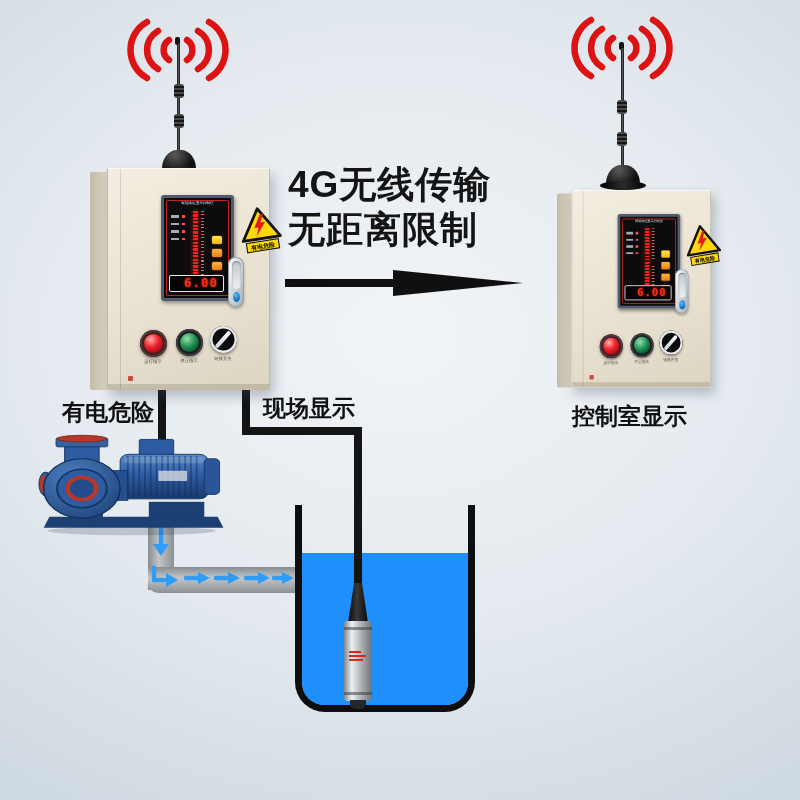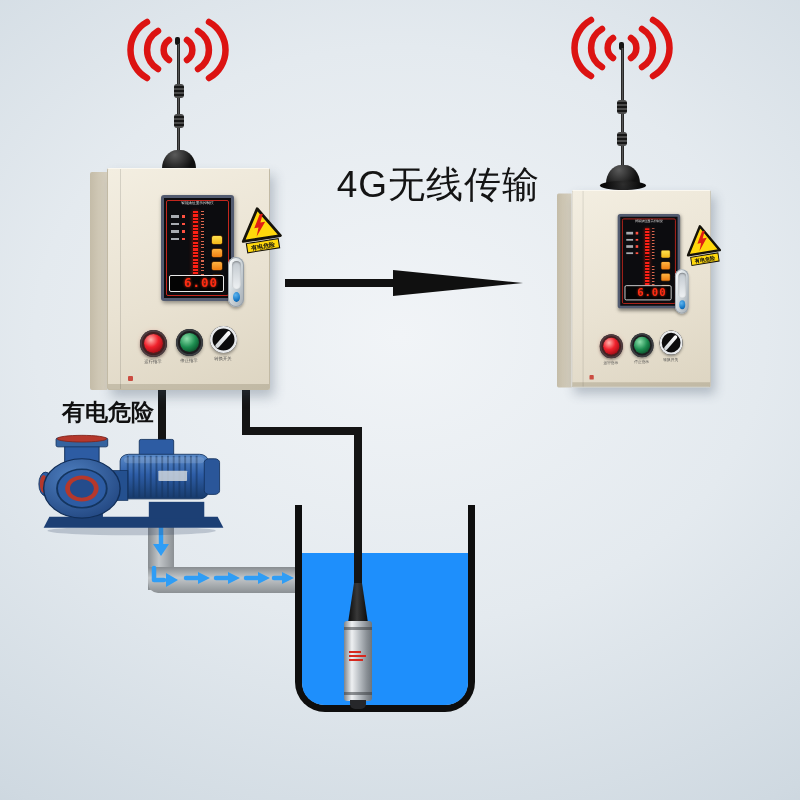--- a/index.html
+++ b/index.html
@@ -99,22 +99,22 @@
     clip-path:polygon(30% 0, 70% 0, 100% 100%, 0 100%); }
   .probe-body { position:absolute; left:344px; top:621px; width:28px; height:80px; border-radius:3px;
     background:linear-gradient(90deg,#7f858b 0,#eef0f2 28%,#b9bec3 55%,#888e94 82%,#6f757b 100%); }
   .probe-band { position:absolute; left:0; right:0; height:3px; background:rgba(60,64,68,.55); }
   .probe-tag { position:absolute; left:5px; top:28px; width:17px; }
   .probe-tag i { display:block; height:2px; background:#d6281e; margin:2px 0; }
   .probe-tip { position:absolute; left:350px; top:700px; width:16px; height:9px; background:#26272a;
     border-radius:0 0 5px 5px; }
 
   
-  .heading { position:absolute; left:288px; top:162px; width:252px; text-align:right;
-    font-size:37px; font-weight:normal; color:#141414; line-height:45px; letter-spacing:1px; }
+  .heading { position:absolute; left:288px; top:162px; width:252px; text-align:left;
+    font-size:37px; font-weight:bold; color:#141414; line-height:45px; letter-spacing:1px; }
   .sidelabel { position:absolute; font-size:23px; font-weight:bold; color:#111; white-space:nowrap; }
   .caption { position:absolute; left:122px; top:716px; font-size:31px; font-weight:bold;
     color:#0b0b0b; line-height:41px; white-space:nowrap; }
 </style>
 </head>
 <body>
 
 <div class="stage">
 
   <svg class="sig" style="left:106px;top:18px;" width="146" height="66" viewBox="0 0 146 66">
@@ -347,23 +347,26 @@
         </div>
       <div class="plabel" style="left:23px;top:190px;">运行指示</div>
       <div class="plabel" style="left:59px;top:189px;">停止指示</div>
       <div class="plabel" style="left:93px;top:187px;">转换开关</div>
       <div class="branddot"></div>
     </div>
   </div>
 
   <div class="heading">
     <div>4G无线传输</div>
+    <div>无距离限制</div>
   </div>
   <svg class="abs" style="left:283px;top:262px;" width="245" height="42" viewBox="0 0 245 42">
     <polygon points="2,17 110,17 110,8 240,21 110,34 110,25 2,25" fill="#101010"></polygon>
   </svg>
 
   <div class="sidelabel" style="left:62px;top:397px;">有电危险</div>
+  <div class="sidelabel" style="left:263px;top:393px;">现场显示</div>
+  <div class="sidelabel" style="left:572px;top:401px;">控制室显示</div>
 
   <div class="caption">
   </div>
 
 </div>
 
 </body></html>

